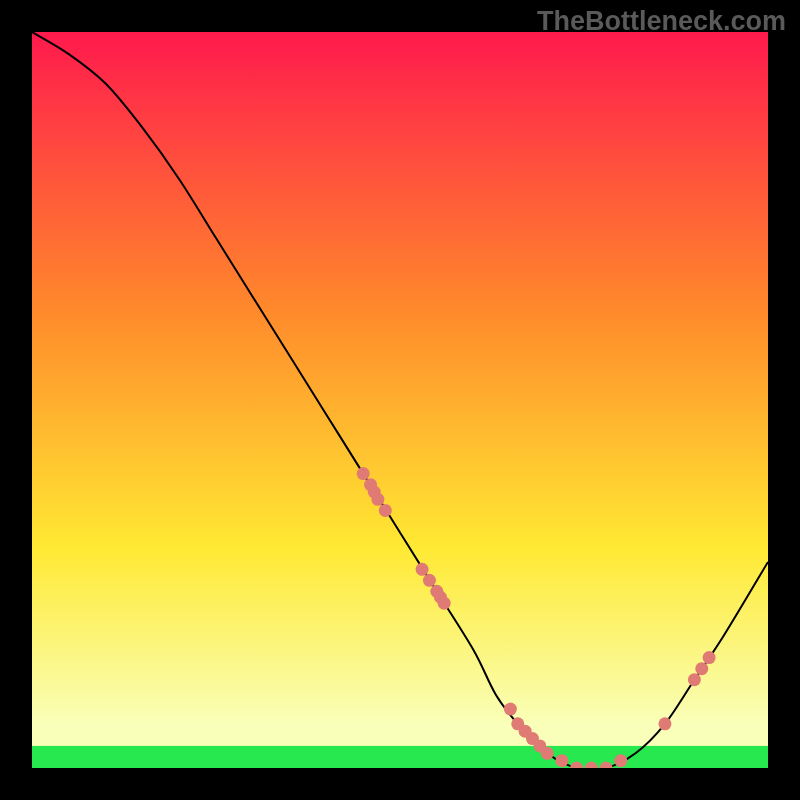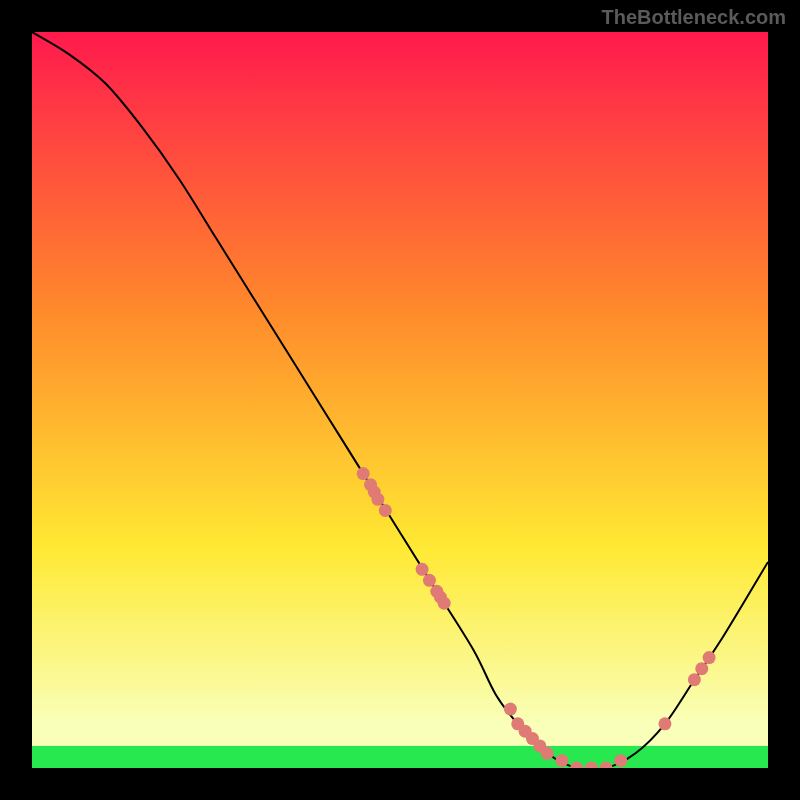--- a/index.html
+++ b/index.html
@@ -8,21 +8,21 @@
     height: 800px;
     background: #000;
     position: relative;
     font-family: Arial, sans-serif;
   }
   .watermark {
     position: absolute;
     top: 6px;
     right: 14px;
     color: #5a5a5a;
-    font-size: 20px;
+    font-size: 27px;
     font-weight: bold;
     z-index: 10;
   }
   .plot-area {
     position: absolute;
     top: 32px;
     left: 32px;
     width: 736px;
     height: 736px;
   }

